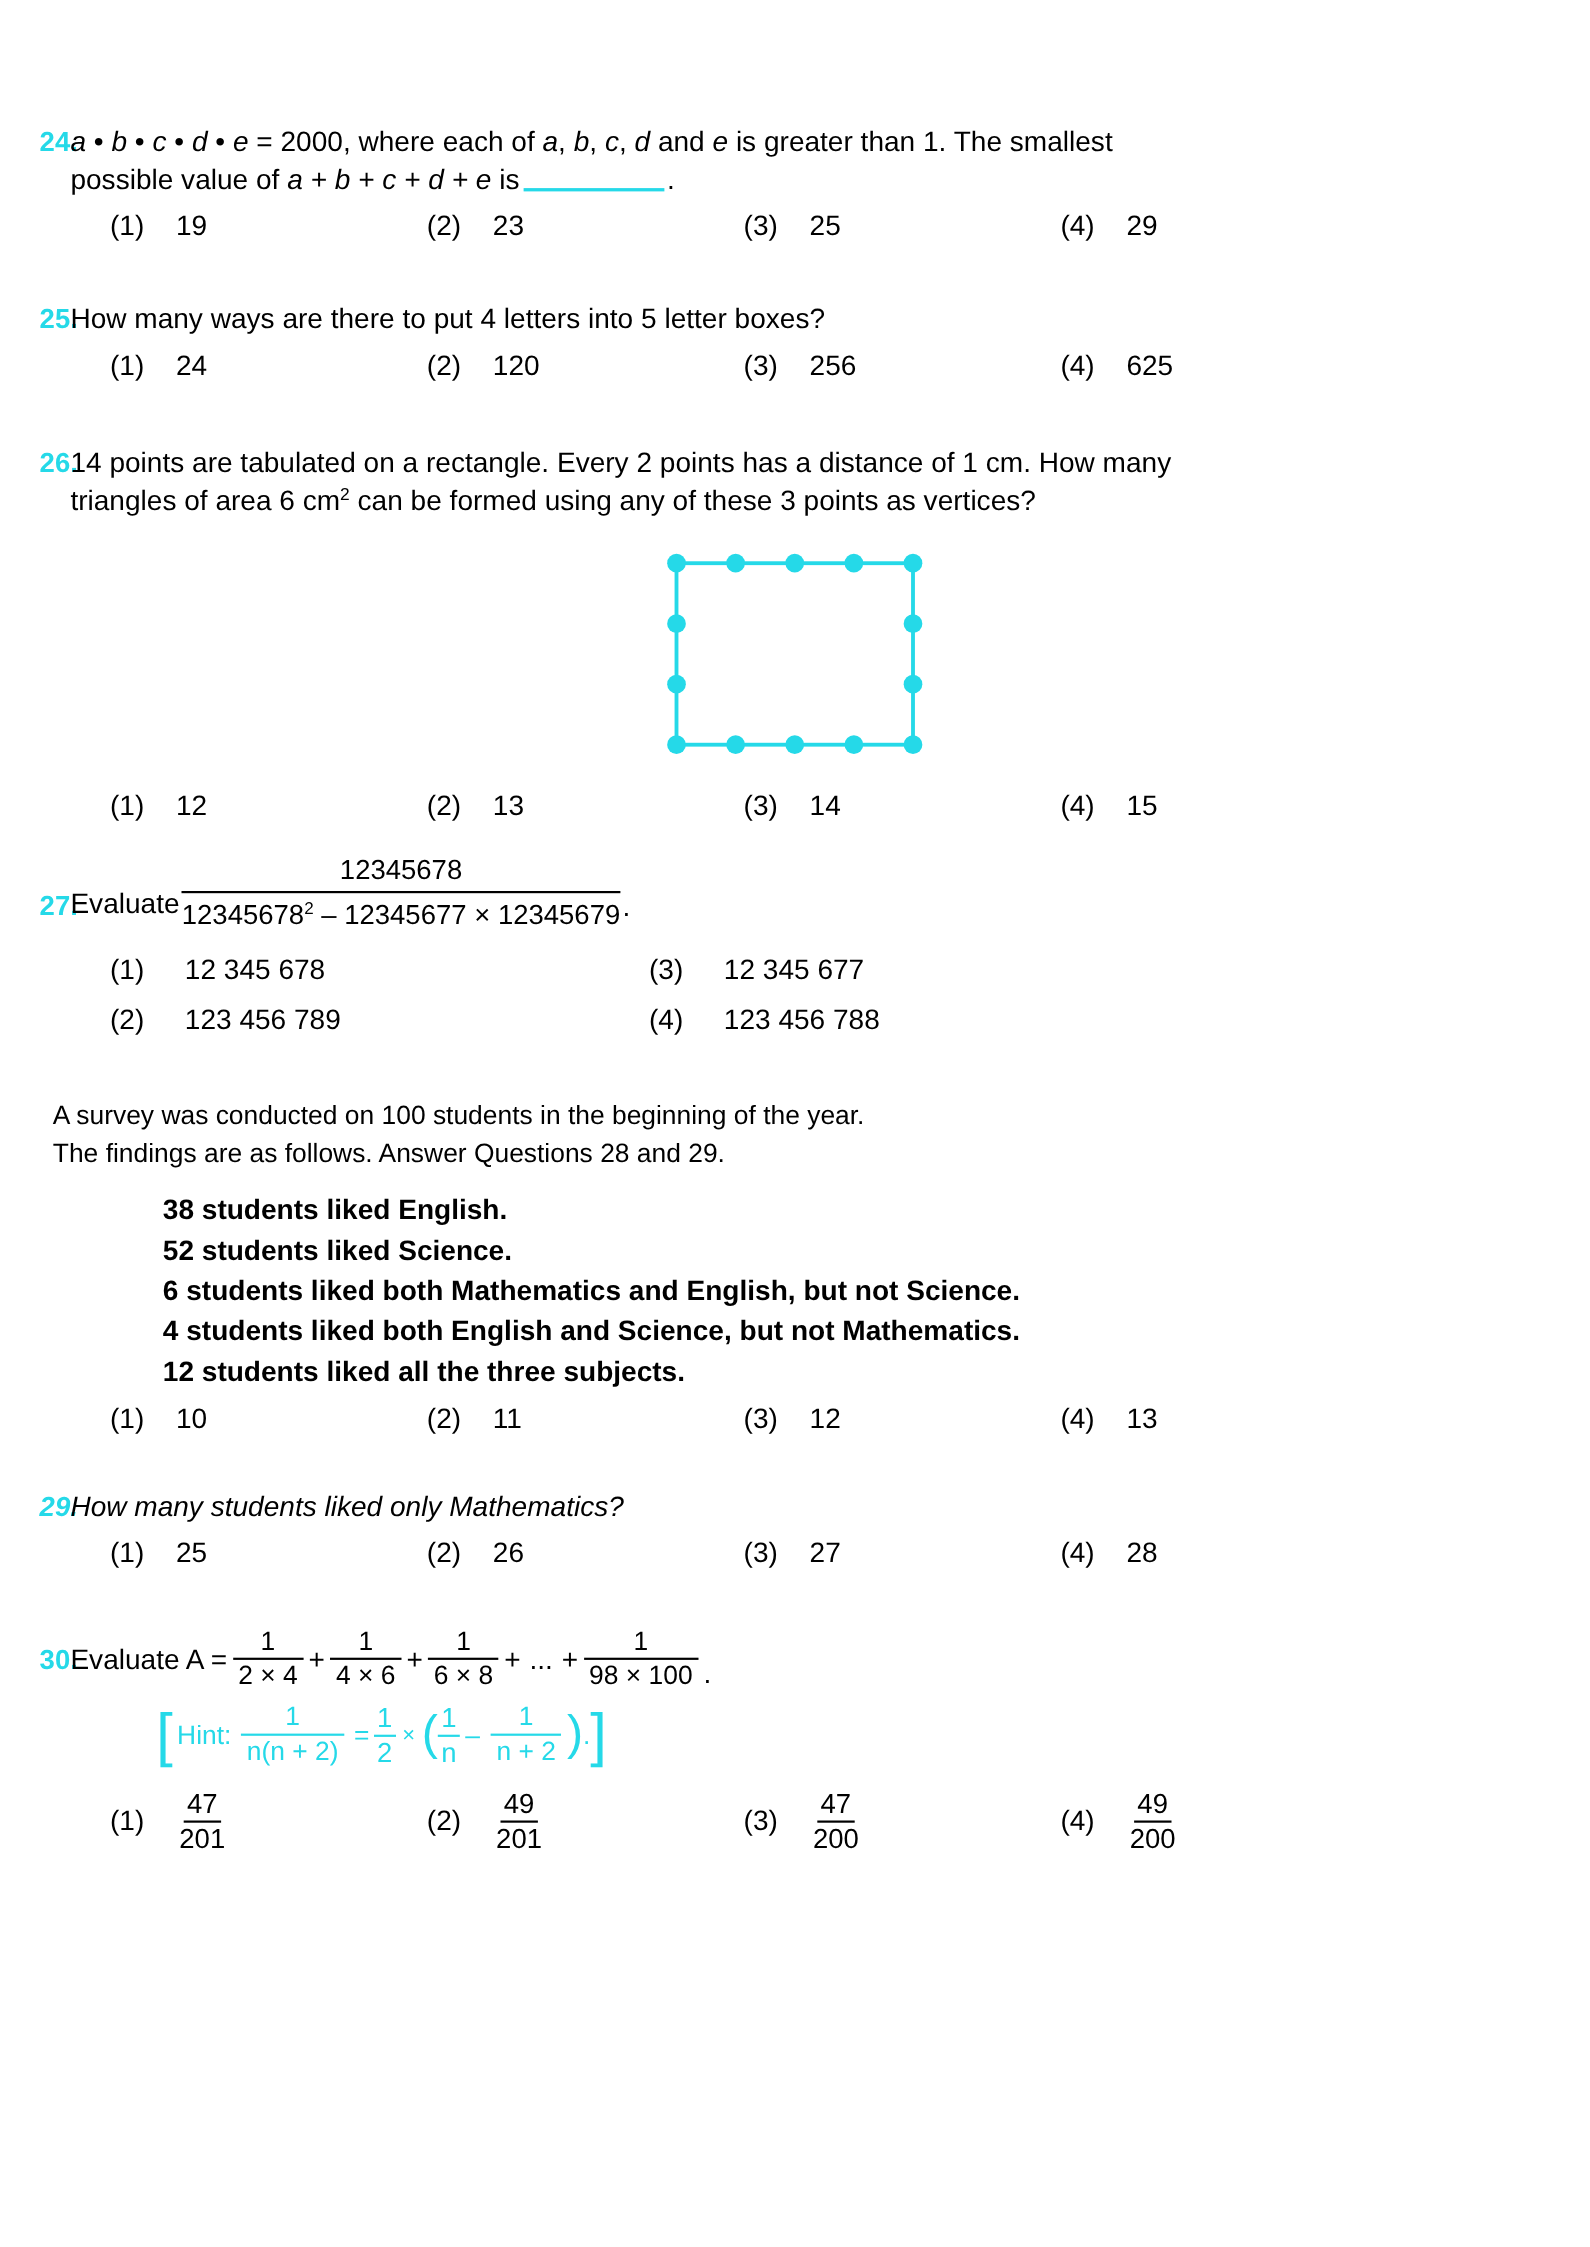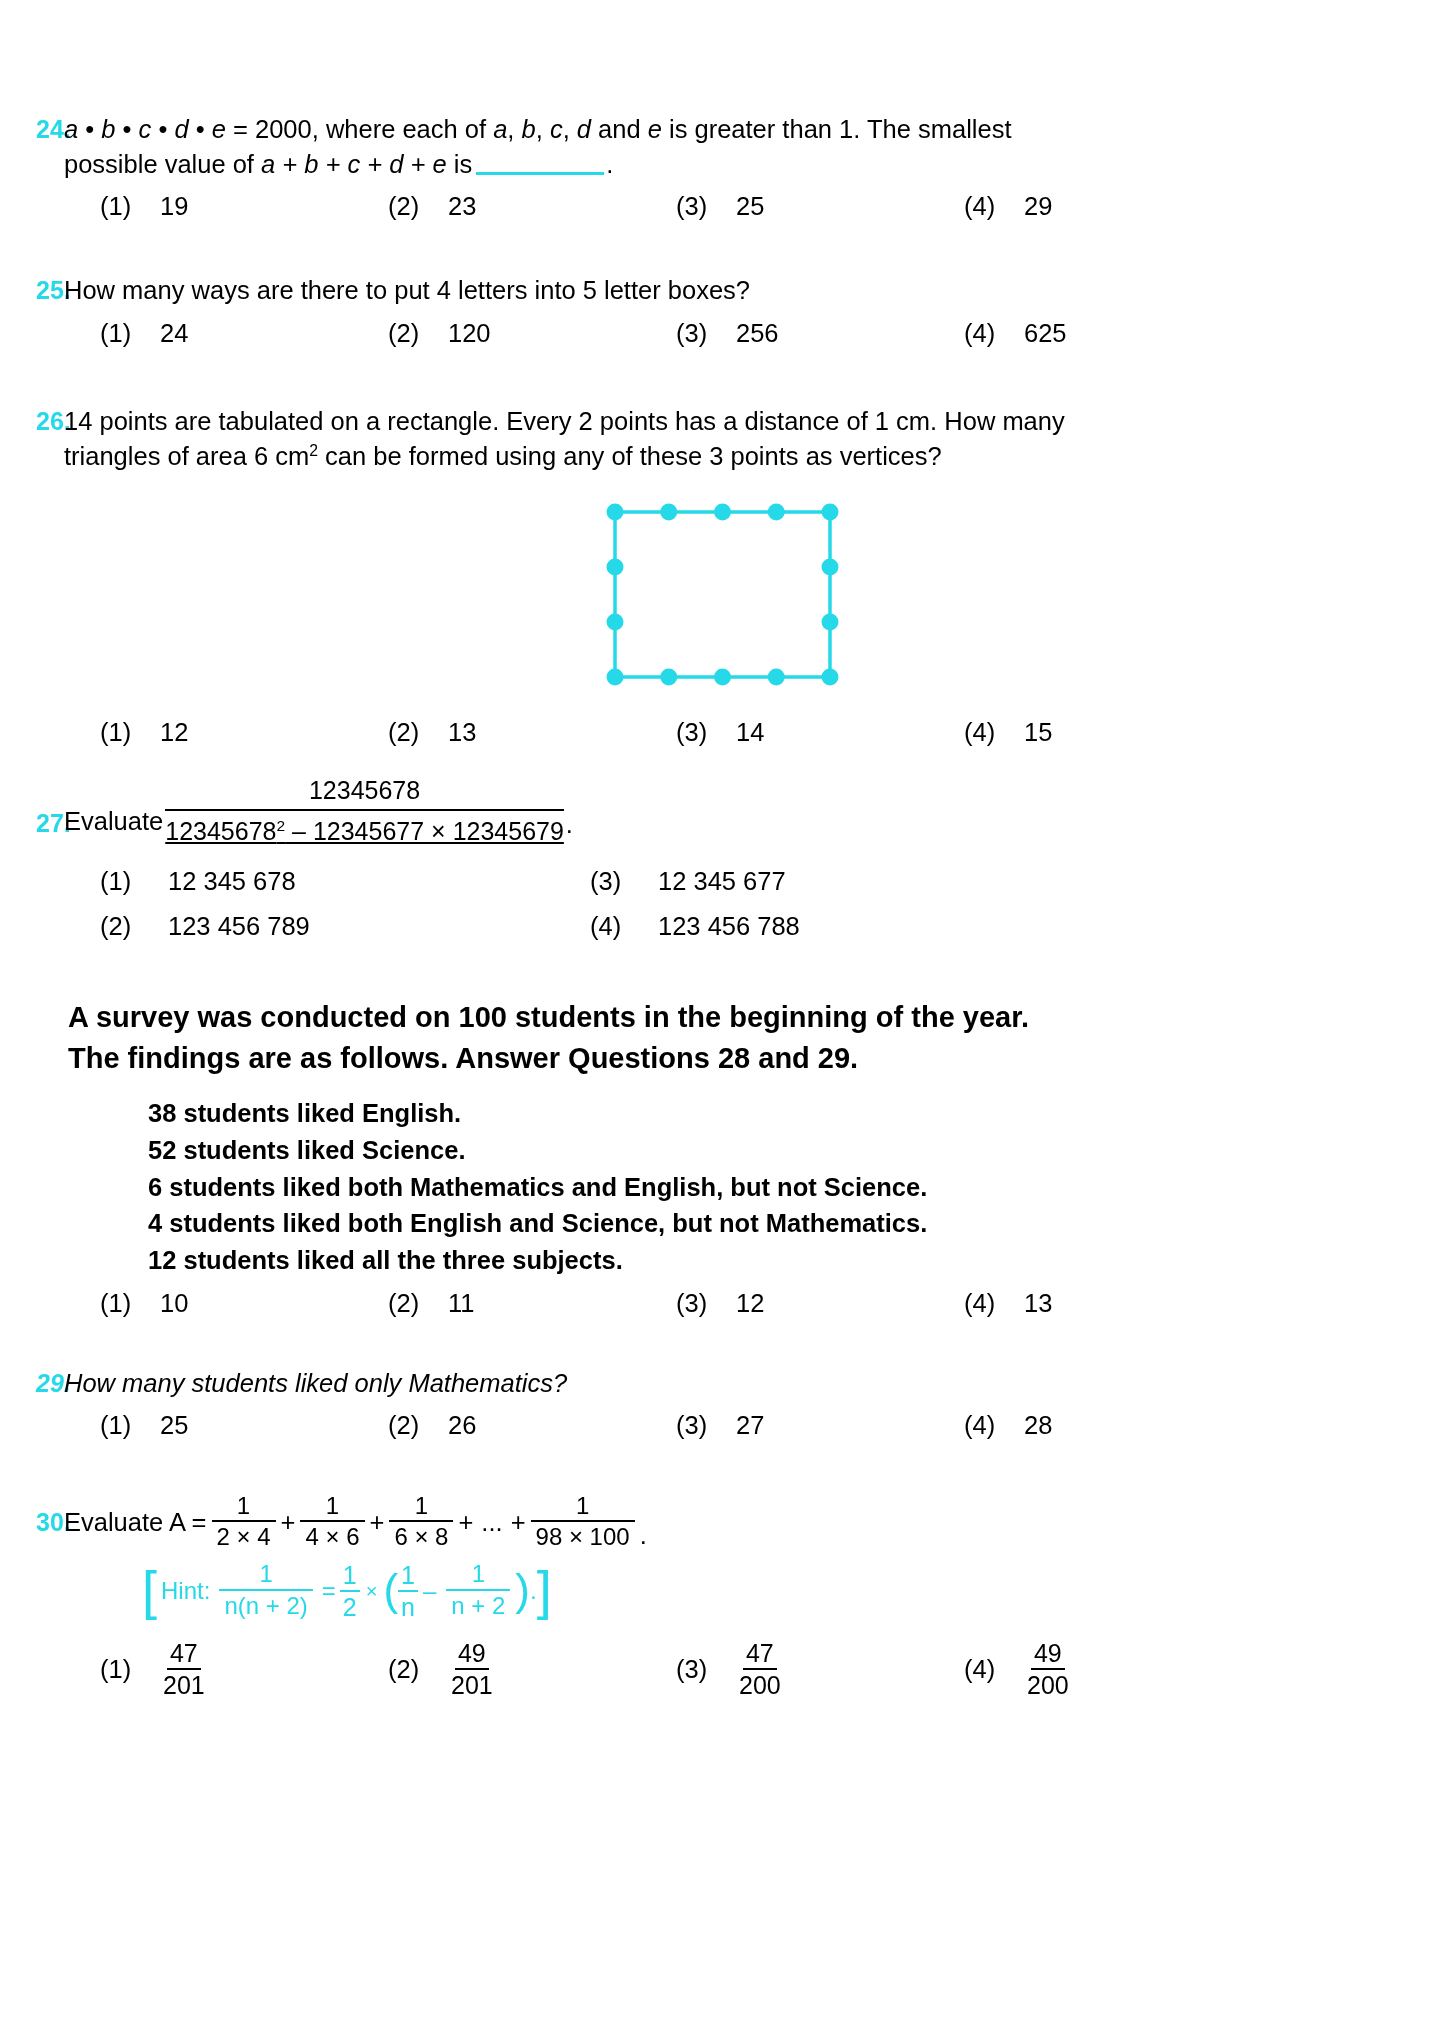--- a/index.html
+++ b/index.html
@@ -112,21 +112,20 @@
     width: 100%;
     text-align: center;
     box-sizing: border-box;
   }
   .bigfrac .den {
     font-size: 25px;
     padding-top: 3px;
     display: block;
     text-align: center;
     white-space: nowrap;
-    text-decoration: underline;
   }
 
   
   .sfrac {
     display: inline-flex;
     flex-direction: column;
     align-items: center;
     vertical-align: middle;
     line-height: 1.12;
     font-size: 25px;
@@ -170,24 +169,24 @@
   
   .diagram-wrap {
     display: flex;
     justify-content: center;
     margin-top: 26px;
   }
   .rect-diagram { position: relative; }
 
   
   .survey-intro {
-    font-weight: bold;
-    font-size: 29px;
+    font-weight: normal;
+    font-size: 24px;
     line-height: 1.42;
-    margin-left: 68px;
+    margin-left: 48px;
   }
   .survey-list {
     font-weight: bold;
     font-size: 25.5px;
     line-height: 1.44;
     margin-left: 148px;
     margin-top: 16px;
   }
 
   

